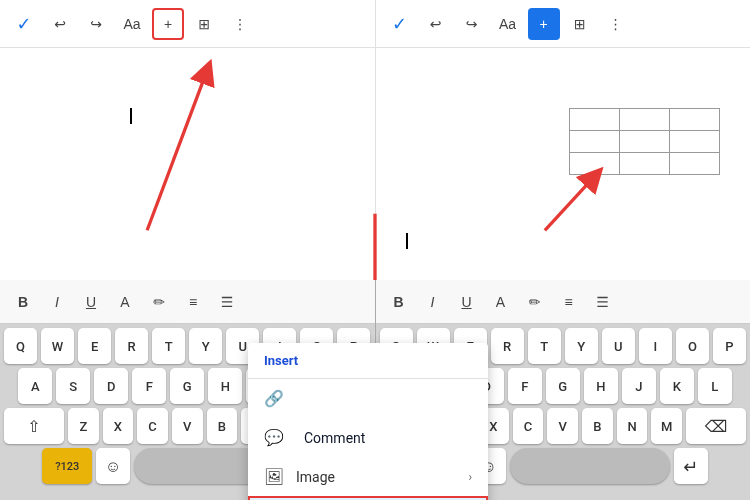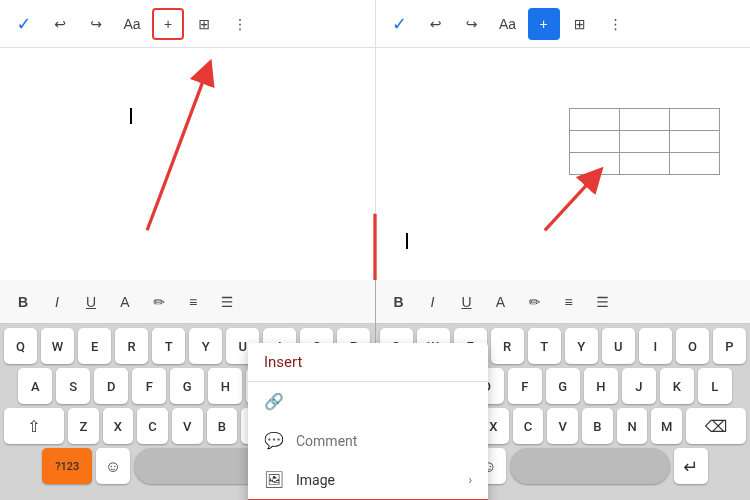--- a/index.html
+++ b/index.html
@@ -171,21 +171,21 @@
       max-width: 60px;
       font-size: 16px;
     }
     .key.space-key {
       flex: 5;
       max-width: 160px;
       background: #bbb;
       border-radius: 20px;
     }
     .key.special {
-      background: #f97316;
+      background: #eab308;
       font-size: 11px;
       flex: 1.5;
       max-width: 50px;
       text-align: right;
     }
     .key.emoji {
       font-size: 16px;
     }
     .key.enter-key {
       font-size: 18px;
@@ -199,23 +199,23 @@
       top: 295px;
       width: 240px;
       background: #fff;
       border-radius: 4px;
       box-shadow: 0 4px 12px rgba(0,0,0,0.25);
       z-index: 100;
       overflow: hidden;
     }
     .insert-menu-title {
       padding: 10px 16px;
-      font-size: 15px;
-      color: #7f1d1d;
-      font-weight: 400;
+      font-size: 13px;
+      color: #1d4ed8;
+      font-weight: 700;
       border-bottom: 1px solid #e0e0e0;
     }
     .menu-item {
       display: flex;
       align-items: center;
       padding: 10px 16px;
       font-size: 14px;
       color: #333;
       cursor: pointer;
       gap: 12px;
@@ -313,21 +313,21 @@
   </div>
 
   <div class="insert-menu">
     <div class="insert-menu-title">Insert</div>
     <div class="menu-item">
       <span class="item-icon">🔗</span>
       <span class="item-arrow"></span>
     </div>
     <div class="menu-item disabled">
       <span class="item-icon" style="color:#bbb;">💬</span>
-      <span class="item-label" style="color:#737373;">Comment</span>
+      <span class="item-label" style="color:#0f172a;margin-left:8px;">Comment</span>
     </div>
     <div class="menu-item">
       <span class="item-icon">🖼</span>
       <span class="item-label">Image</span>
       <span class="item-arrow">›</span>
     </div>
     <div class="menu-item highlighted" style="background:#e3f0ff; border:2px solid #e53935;">
       
       
       

